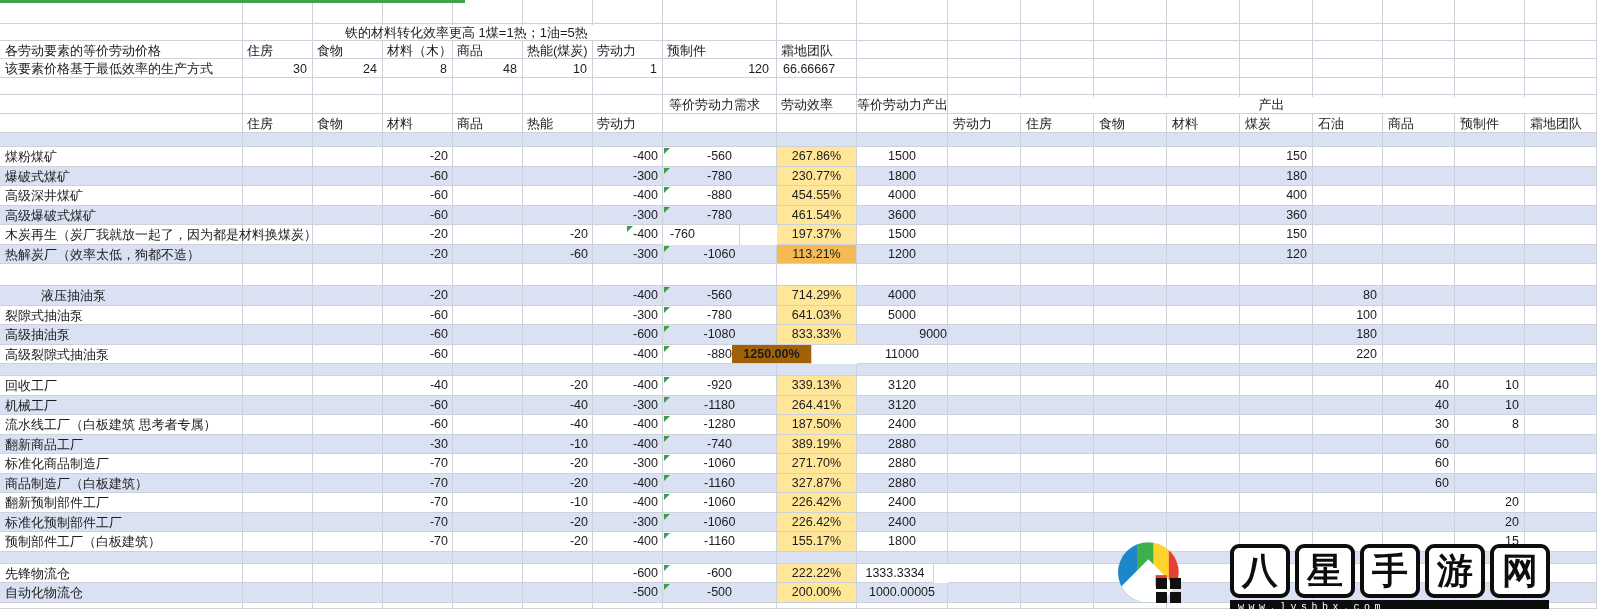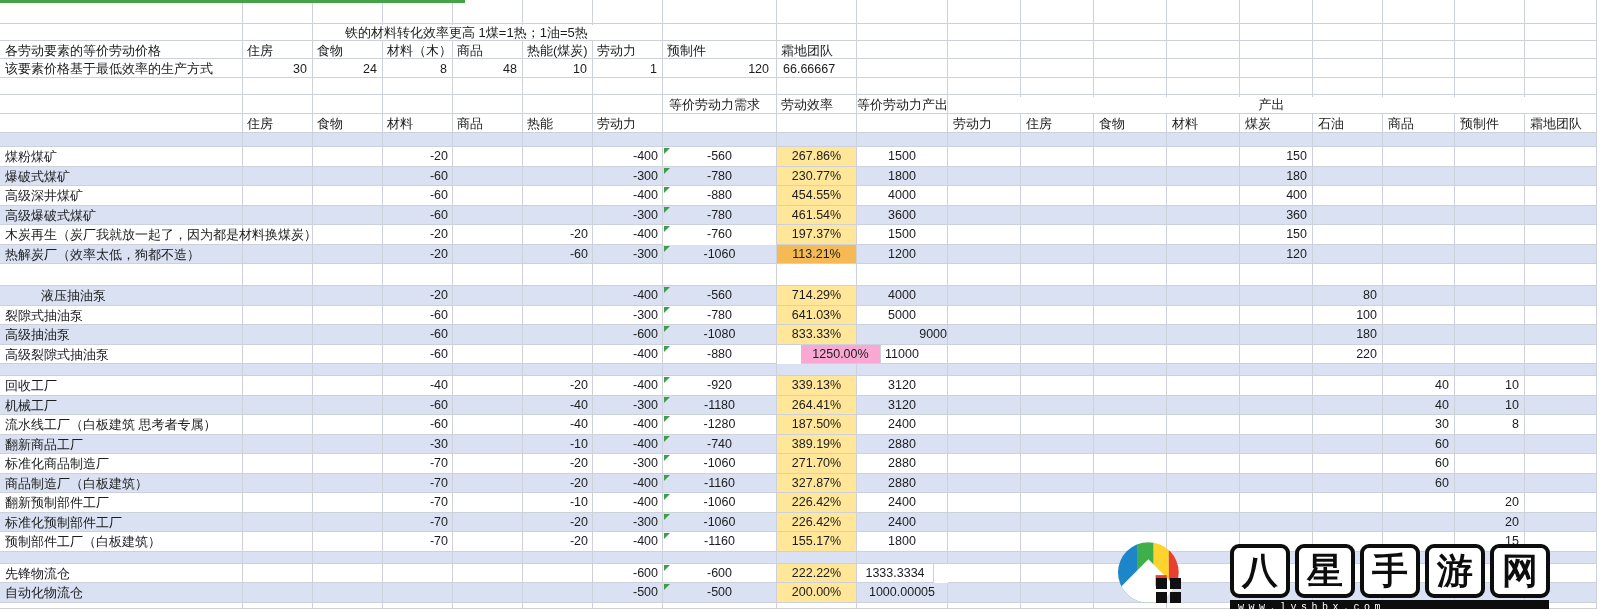--- a/index.html
+++ b/index.html
@@ -306,21 +306,21 @@
         <div class="cell shaded" style="left: 1525px; top: 205.5px; width: 72px; height: 19.5px; line-height: 19.5px;"></div>
       </div>
       <div>
         <div class="cell lab" style="left: 0px; top: 225px; width: 243px; height: 19.5px; line-height: 19.5px;">木炭再生（炭厂我就放一起了，因为都是材料换煤炭）</div>
         <div class="cell" style="left: 243px; top: 225px; width: 70px; height: 19.5px; line-height: 19.5px;"></div>
         <div class="cell" style="left: 313px; top: 225px; width: 70px; height: 19.5px; line-height: 19.5px;"></div>
         <div class="cell num" style="left: 383px; top: 225px; width: 70px; height: 19.5px; line-height: 19.5px;">-20</div>
         <div class="cell" style="left: 453px; top: 225px; width: 70px; height: 19.5px; line-height: 19.5px;"></div>
         <div class="cell num" style="left: 523px; top: 225px; width: 70px; height: 19.5px; line-height: 19.5px;">-20</div>
         <div class="cell num" style="left: 593px; top: 225px; width: 70px; height: 19.5px; line-height: 19.5px;">-400</div>
-        <div class="cell mid" style="left: 663px; top: 225px; width: 114px; height: 36px; line-height: 19.5px;"><i class="tri"></i>-760</div>
+        <div class="cell mid" style="left: 626px; top: 225px; width: 114px; height: 36px; line-height: 19.5px;"><i class="tri"></i>-760</div>
         <div class="cell mid" style="left: 777px; top: 225px; width: 80px; height: 19.5px; line-height: 19.5px; background: rgb(255, 230, 153);">197.37%</div>
         <div class="cell mid" style="left: 857px; top: 225px; width: 91px; height: 19.5px; line-height: 19.5px;">1500</div>
         <div class="cell" style="left: 948px; top: 225px; width: 73px; height: 19.5px; line-height: 19.5px;"></div>
         <div class="cell" style="left: 1021px; top: 225px; width: 73px; height: 19.5px; line-height: 19.5px;"></div>
         <div class="cell" style="left: 1094px; top: 225px; width: 73px; height: 19.5px; line-height: 19.5px;"></div>
         <div class="cell" style="left: 1167px; top: 225px; width: 73px; height: 19.5px; line-height: 19.5px;"></div>
         <div class="cell onum" style="left: 1240px; top: 225px; width: 73px; height: 19.5px; line-height: 19.5px;">150</div>
         <div class="cell" style="left: 1313px; top: 225px; width: 70px; height: 19.5px; line-height: 19.5px;"></div>
         <div class="cell" style="left: 1383px; top: 225px; width: 72px; height: 19.5px; line-height: 19.5px;"></div>
         <div class="cell" style="left: 1455px; top: 225px; width: 70px; height: 19.5px; line-height: 19.5px;"></div>
@@ -433,21 +433,21 @@
       </div>
       <div>
         <div class="cell lab" style="left: 0px; top: 344.5px; width: 243px; height: 19.5px; line-height: 19.5px;">高级裂隙式抽油泵</div>
         <div class="cell" style="left: 243px; top: 344.5px; width: 70px; height: 19.5px; line-height: 19.5px;"></div>
         <div class="cell" style="left: 313px; top: 344.5px; width: 70px; height: 19.5px; line-height: 19.5px;"></div>
         <div class="cell num" style="left: 383px; top: 344.5px; width: 70px; height: 19.5px; line-height: 19.5px;">-60</div>
         <div class="cell" style="left: 453px; top: 344.5px; width: 70px; height: 19.5px; line-height: 19.5px;"></div>
         <div class="cell" style="left: 523px; top: 344.5px; width: 70px; height: 19.5px; line-height: 19.5px;"></div>
         <div class="cell num" style="left: 593px; top: 344.5px; width: 70px; height: 19.5px; line-height: 19.5px;">-400</div>
         <div class="cell mid" style="left: 663px; top: 344.5px; width: 114px; height: 19.5px; line-height: 19.5px;"><i class="tri"></i>-880</div>
-        <div class="cell mid" style="left: 801px; top: 344.5px; width: 80px; height: 19.5px; line-height: 19.5px; background: #f9a8d4;">1250.00%</div>
+        <div class="cell mid" style="left: 732px; top: 344.5px; width: 80px; height: 19.5px; line-height: 19.5px; background: #a16207; font-weight: bold;">1250.00%</div>
         <div class="cell mid" style="left: 857px; top: 344.5px; width: 91px; height: 19.5px; line-height: 19.5px;">11000</div>
         <div class="cell" style="left: 948px; top: 344.5px; width: 73px; height: 19.5px; line-height: 19.5px;"></div>
         <div class="cell" style="left: 1021px; top: 344.5px; width: 73px; height: 19.5px; line-height: 19.5px;"></div>
         <div class="cell" style="left: 1094px; top: 344.5px; width: 73px; height: 19.5px; line-height: 19.5px;"></div>
         <div class="cell" style="left: 1167px; top: 344.5px; width: 73px; height: 19.5px; line-height: 19.5px;"></div>
         <div class="cell" style="left: 1240px; top: 344.5px; width: 73px; height: 19.5px; line-height: 19.5px;"></div>
         <div class="cell onum" style="left: 1313px; top: 344.5px; width: 70px; height: 19.5px; line-height: 19.5px;">220</div>
         <div class="cell" style="left: 1383px; top: 344.5px; width: 72px; height: 19.5px; line-height: 19.5px;"></div>
         <div class="cell" style="left: 1455px; top: 344.5px; width: 70px; height: 19.5px; line-height: 19.5px;"></div>
         <div class="cell" style="left: 1525px; top: 344.5px; width: 72px; height: 19.5px; line-height: 19.5px;"></div>

